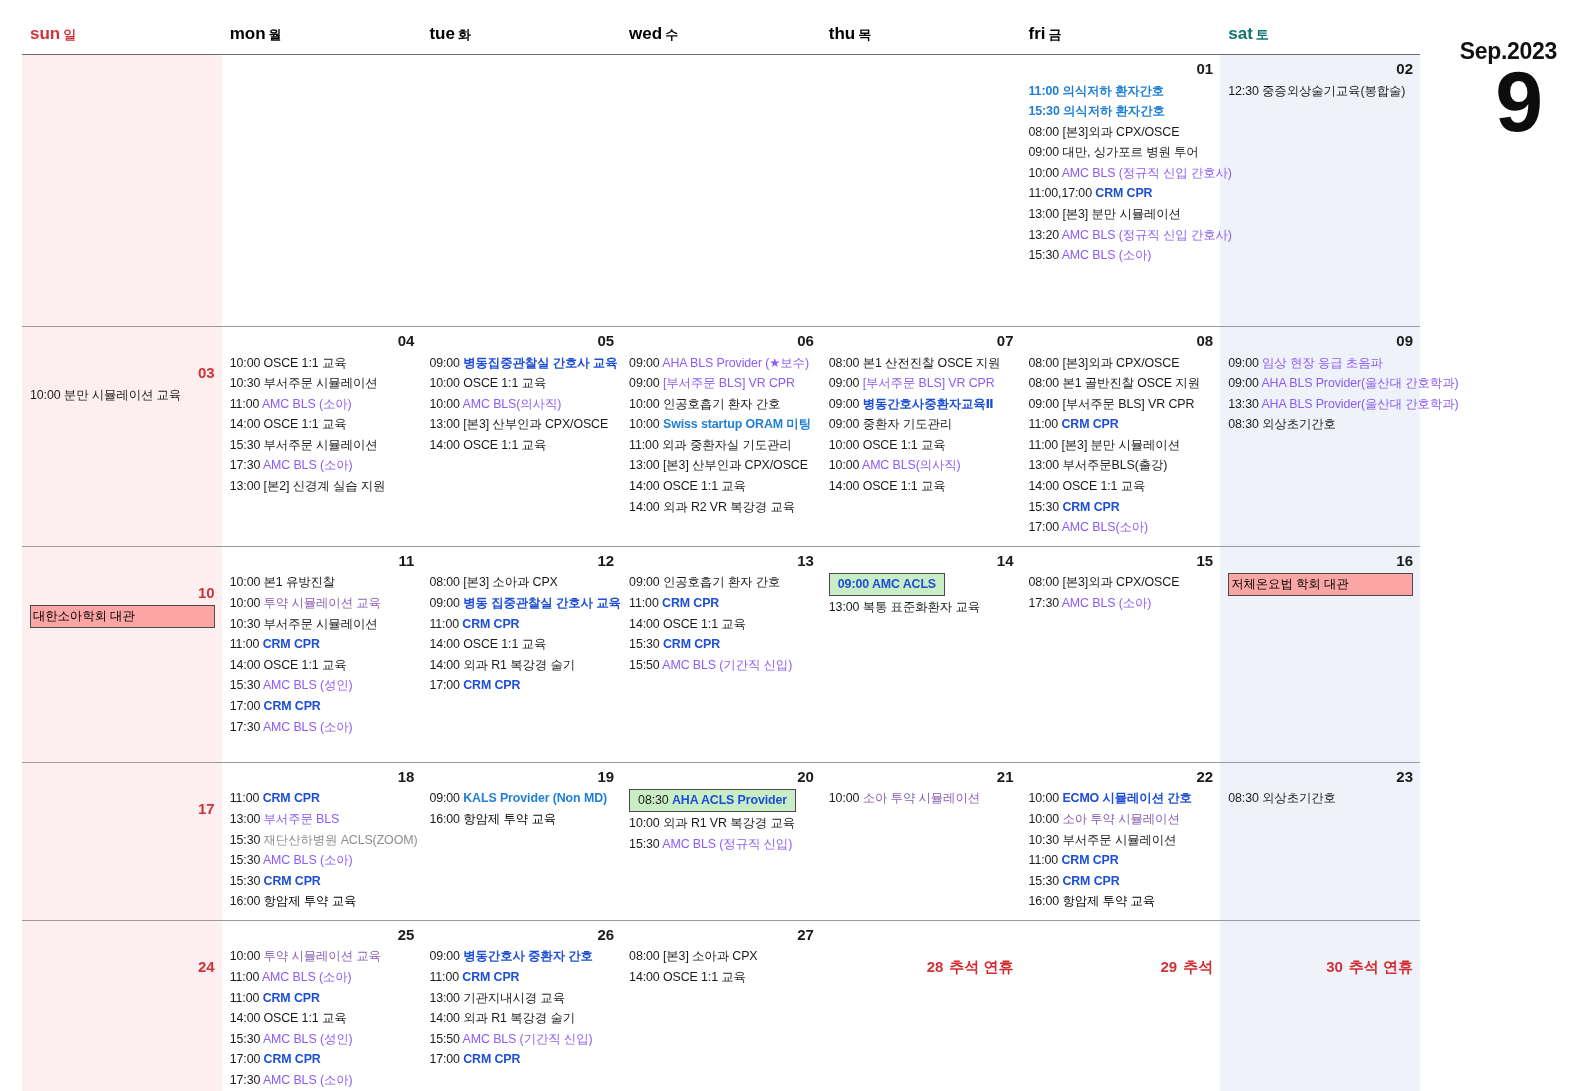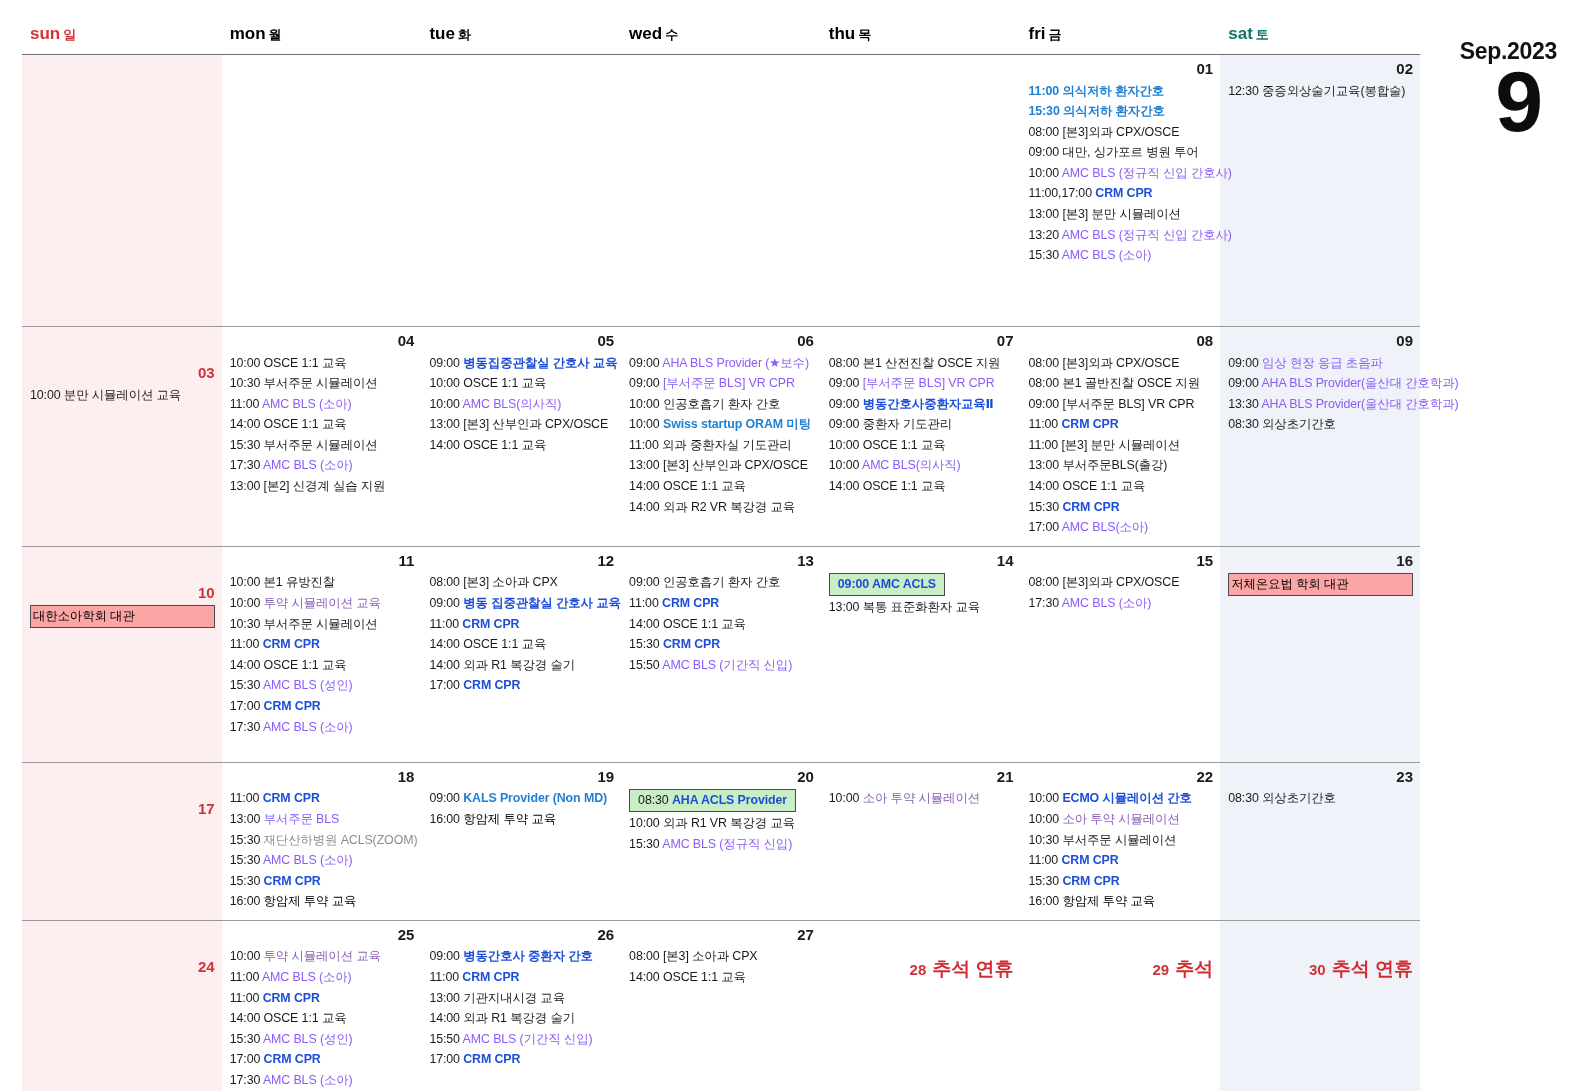--- a/index.html
+++ b/index.html
@@ -73,21 +73,21 @@
     margin: 1px 0;
   }
   .hl-gray {
     background: #fca5a5;
     border: 1px solid #4a4a4a;
     display: inline-block;
     padding: 0 2px;
     margin: 1px 0;
     width: 100%;
   }
-  .holiday { color: #d32b2f; font-weight: bold; font-size: 19px; padding-left: 6px;}
+  .holiday { color: #d32b2f; font-weight: bold; font-size: 15px; padding-left: 6px;}
   .month-label {
     position: absolute;
     right: 30px; top: 38px;
     font-size: 23px;
     font-weight: bold;
     color: #111;
     letter-spacing: -0.3px;
   }
   .month-num {
     position: absolute;

